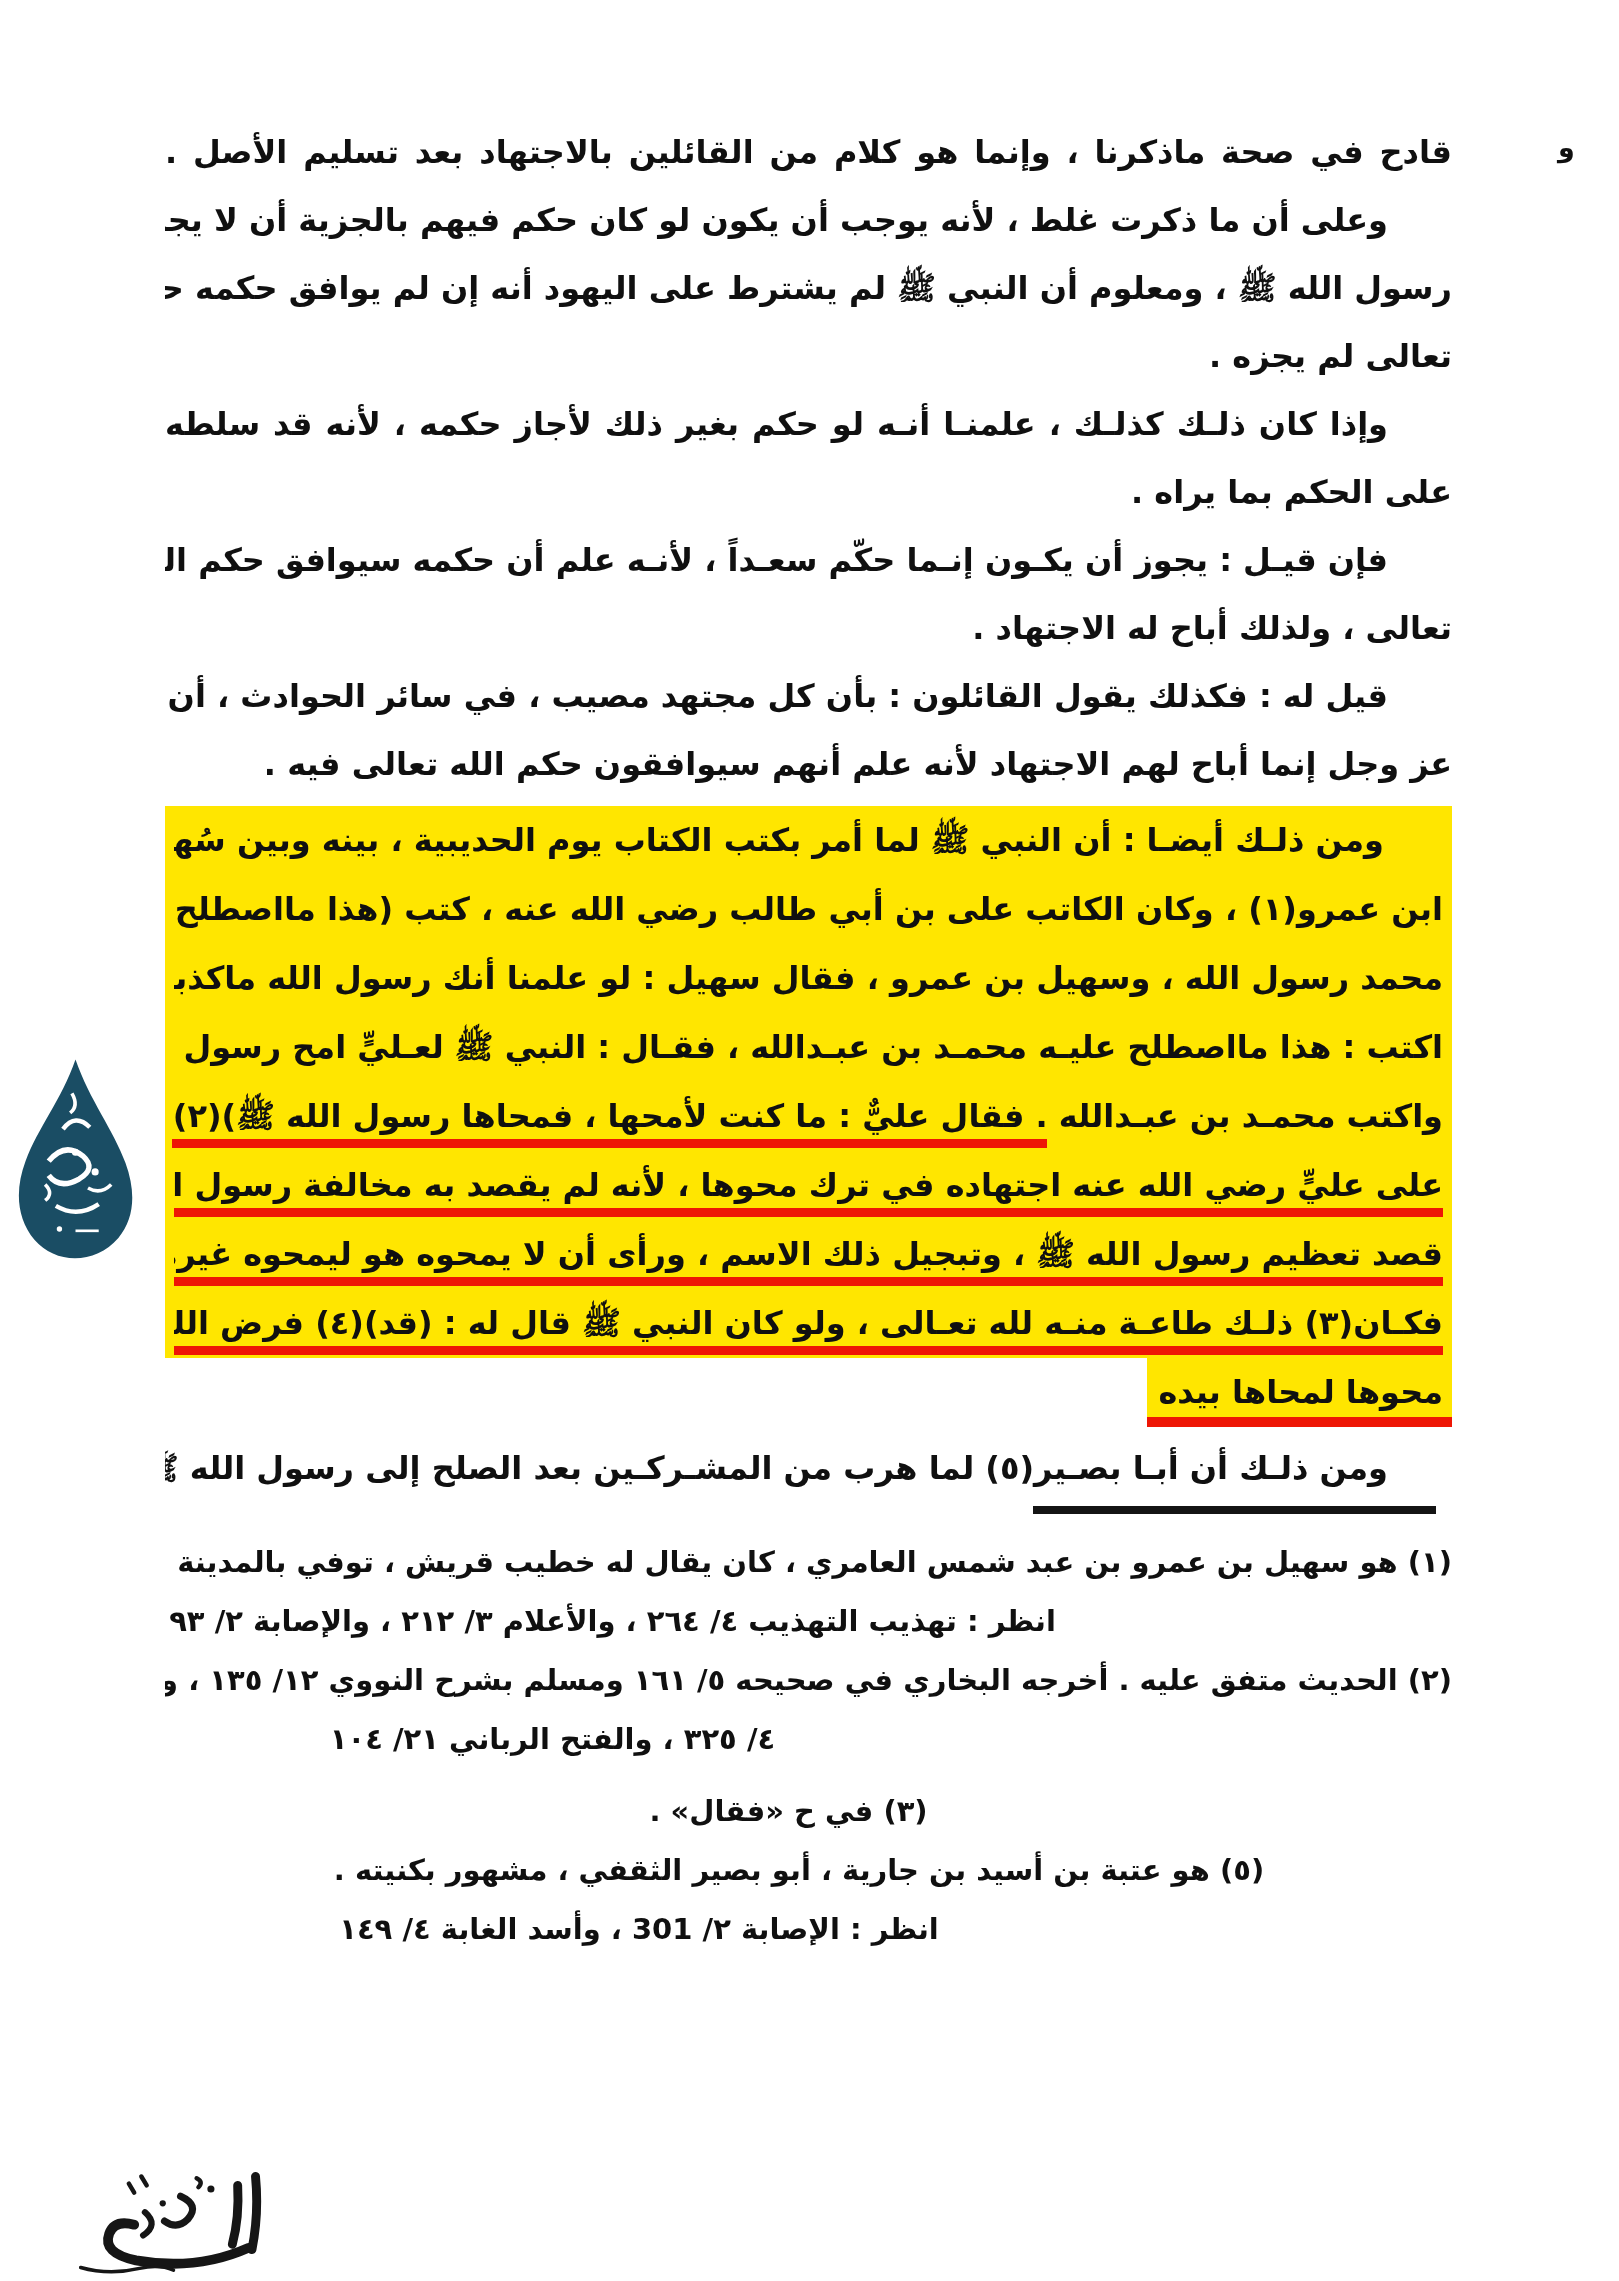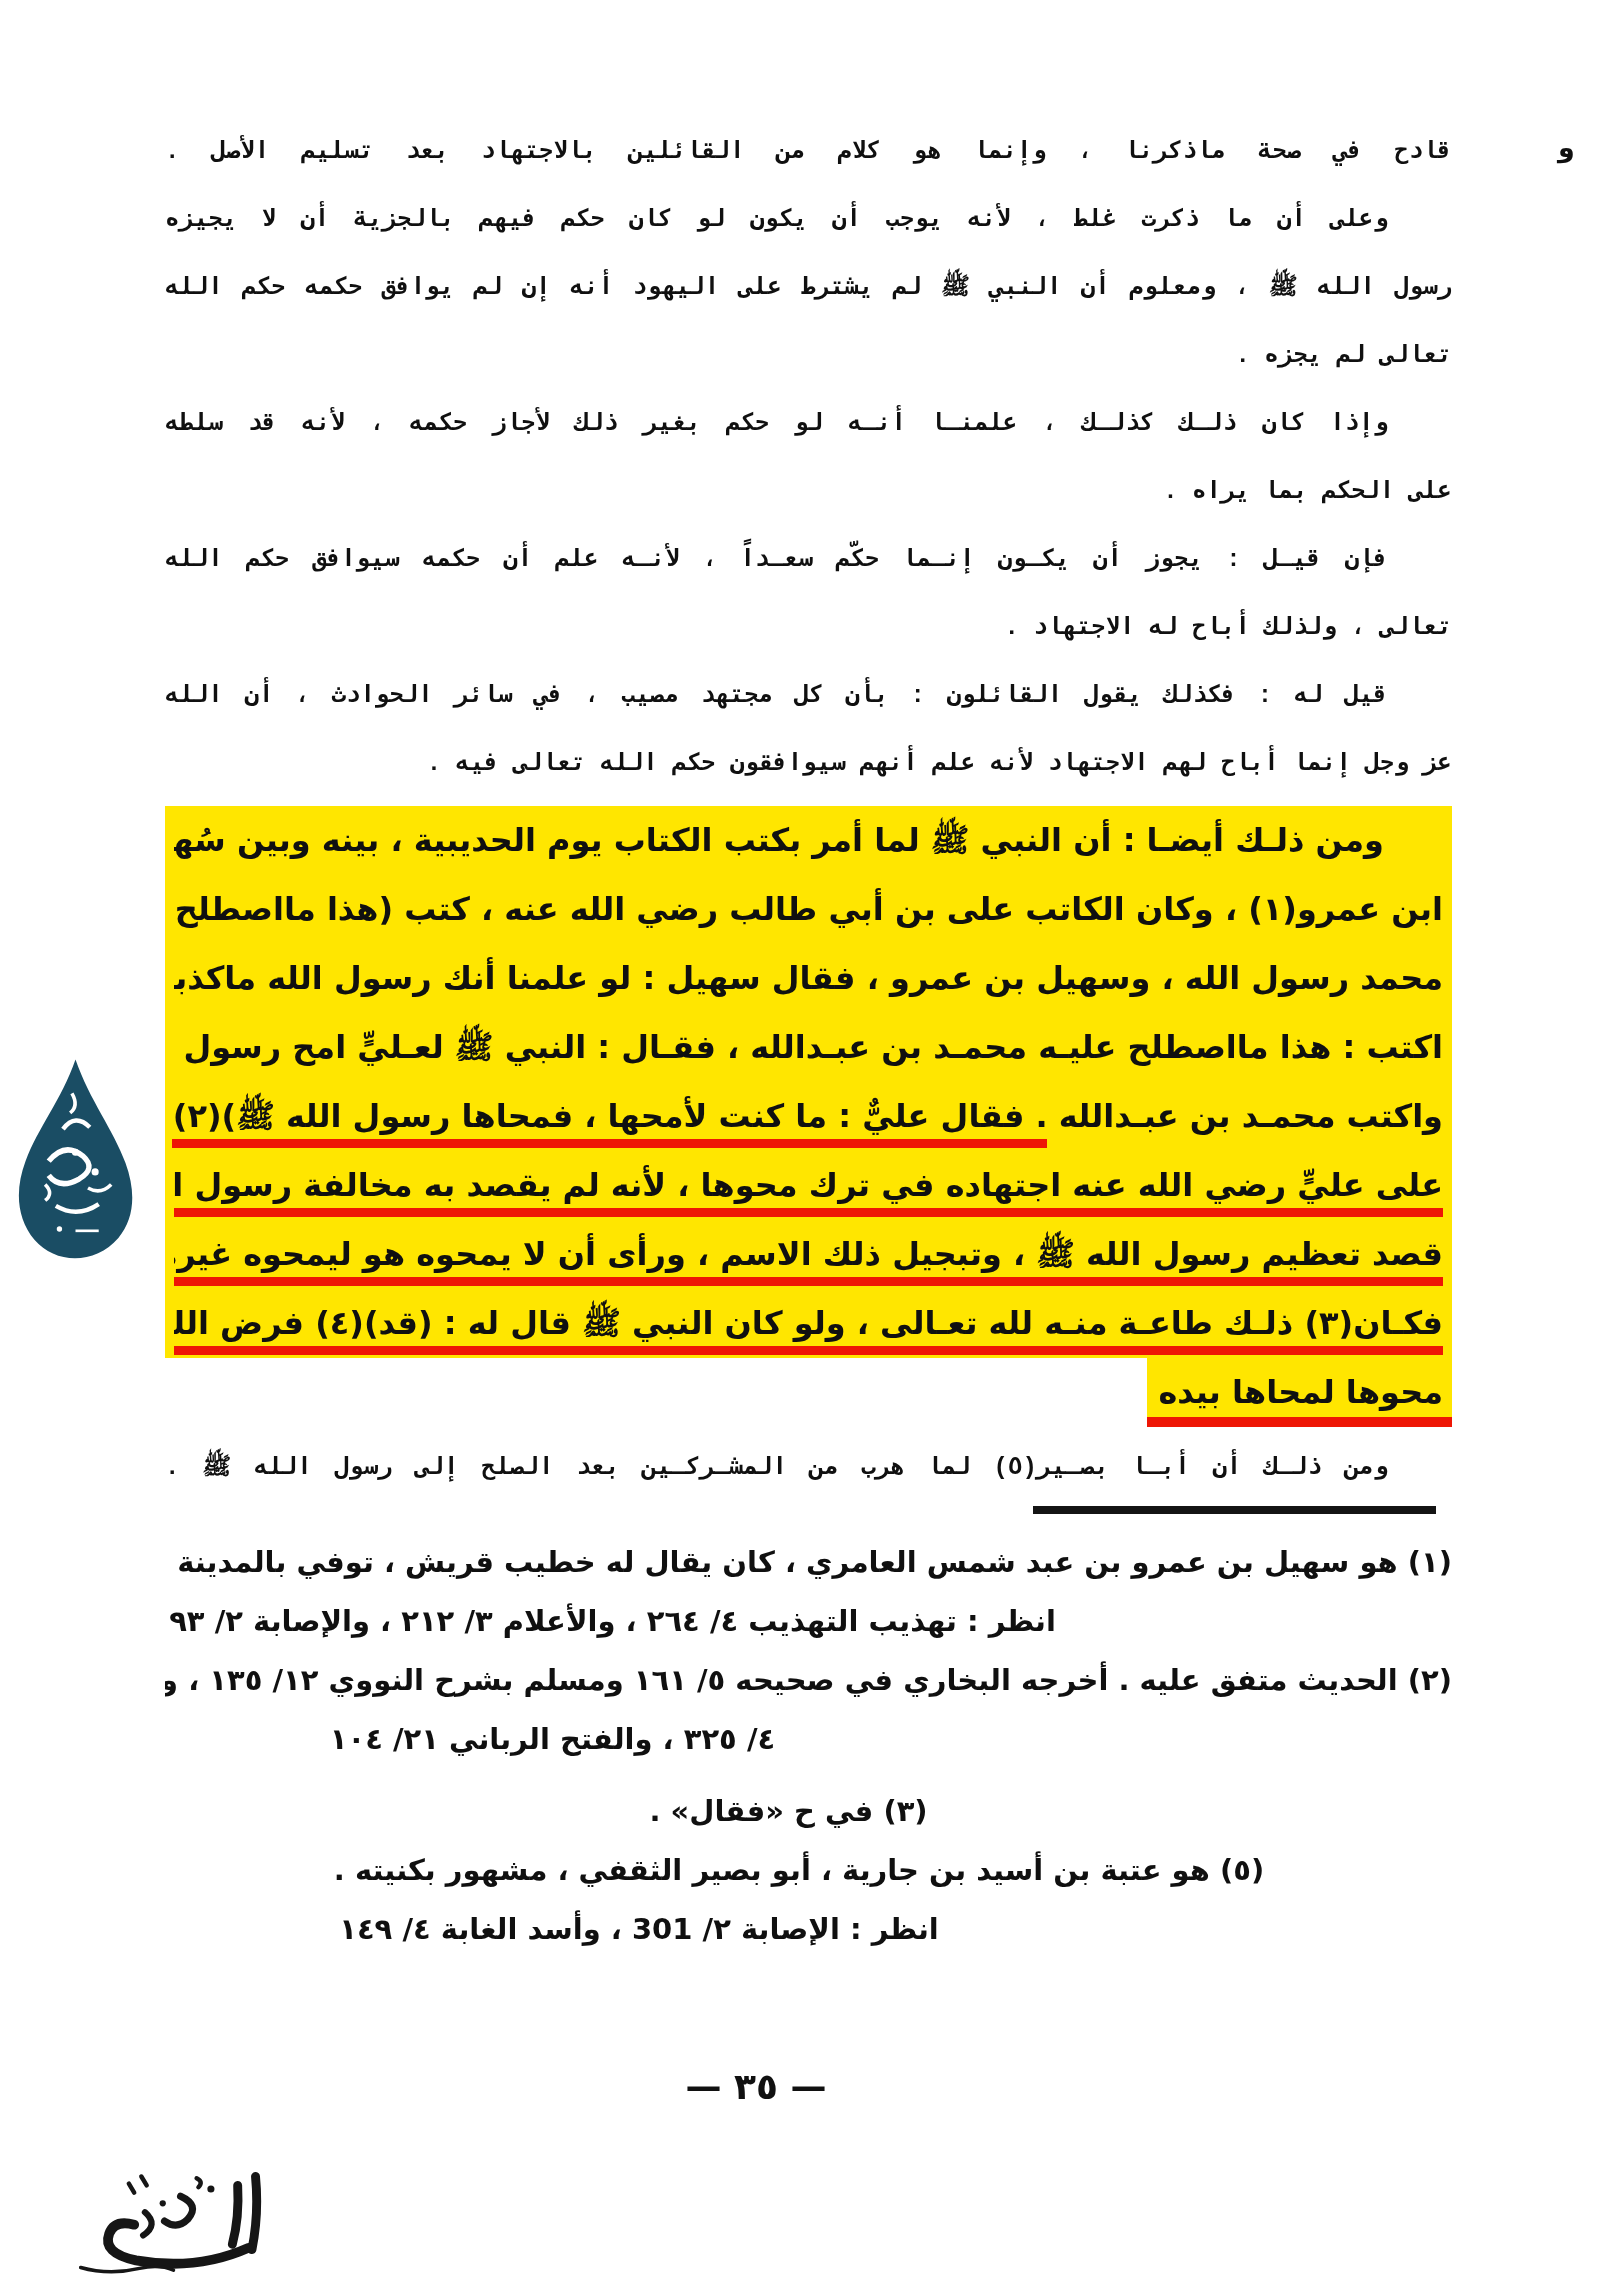--- a/index.html
+++ b/index.html
@@ -10,24 +10,23 @@
     overflow:hidden;
     direction:rtl;
     font-family:"DejaVu Sans","DejaVu Serif",sans-serif;
     font-weight:bold;
     color:#101010;
   }
   .column{position:absolute;top:118px;right:167px;left:165px;}
   
   .bl{
     height:68px;line-height:68px;
-    font-size:24px;
+    font-size:32px;
     white-space:nowrap;overflow:hidden;
     text-align:right;
-    font-family:Liberation Mono, monospace;
   }
   .bl.j{text-align:justify;text-align-last:justify;text-justify:inter-word;}
   .bl.ind{padding-right:64px;}
   
   .hl-block{margin-top:8px;}
   .hl-line{
     position:relative;
     height:69px;
     background:#FFE600;
     padding:0 9px;
@@ -149,21 +148,20 @@
       <div class="fn cont1">انظر : تهذيب التهذيب ٤/ ٢٦٤ ، والأعلام ٣/ ٢١٢ ، والإصابة ٢/ ٩٣</div>
       <div class="fn j">(٢) الحديث متفق عليه . أخرجه البخاري في صحيحه ٥/ ١٦١ ومسلم بشرح النووي ١٢/ ١٣٥ ، وأحمد</div>
       <div class="fn cont2">٤/ ٣٢٥ ، والفتح الرباني ٢١/ ١٠٤</div>
       <div class="fn m3">(٣) في ح «فقال» .</div>
       <div class="fn m5">(٥) هو عتبة بن أسيد بن جارية ، أبو بصير الثقفي ، مشهور بكنيته .</div>
       <div class="fn cont5">انظر : الإصابة ٢/ 301 ، وأسد الغابة ٤/ ١٤٩</div>
     </div>
 
   </div>
 
-  <div class="page-number">— ٣٥ —</div>
 
   <svg class="wm-drop" width="125" height="209" viewBox="0 0 140 234" xmlns="http://www.w3.org/2000/svg">
     <path d="M70,6 C86,52 112,84 126,122 C138,155 136,184 118,206 C92,236 48,236 24,208 C4,184 2,152 14,120 C28,82 54,52 70,6 Z" fill="#1A4D64"></path>
     <path d="M40,120 q18,-22 38,-6 q16,14 -4,26 q-22,12 -34,-4" stroke="#ffffff" stroke-width="6" fill="none"></path>
     <path d="M56,84 q14,-18 30,-2" stroke="#ffffff" stroke-width="5" fill="none"></path>
     <path d="M48,170 q24,14 48,-2" stroke="#ffffff" stroke-width="5" fill="none"></path>
     <path d="M36,146 q10,10 0,18" stroke="#ffffff" stroke-width="4" fill="none"></path>
     <path d="M84,150 q14,8 26,-4" stroke="#ffffff" stroke-width="4" fill="none"></path>
     <path d="M66,44 q8,14 -2,22" stroke="#ffffff" stroke-width="4" fill="none"></path>
     <circle cx="70" cy="110" r="4" fill="#ffffff"></circle>

